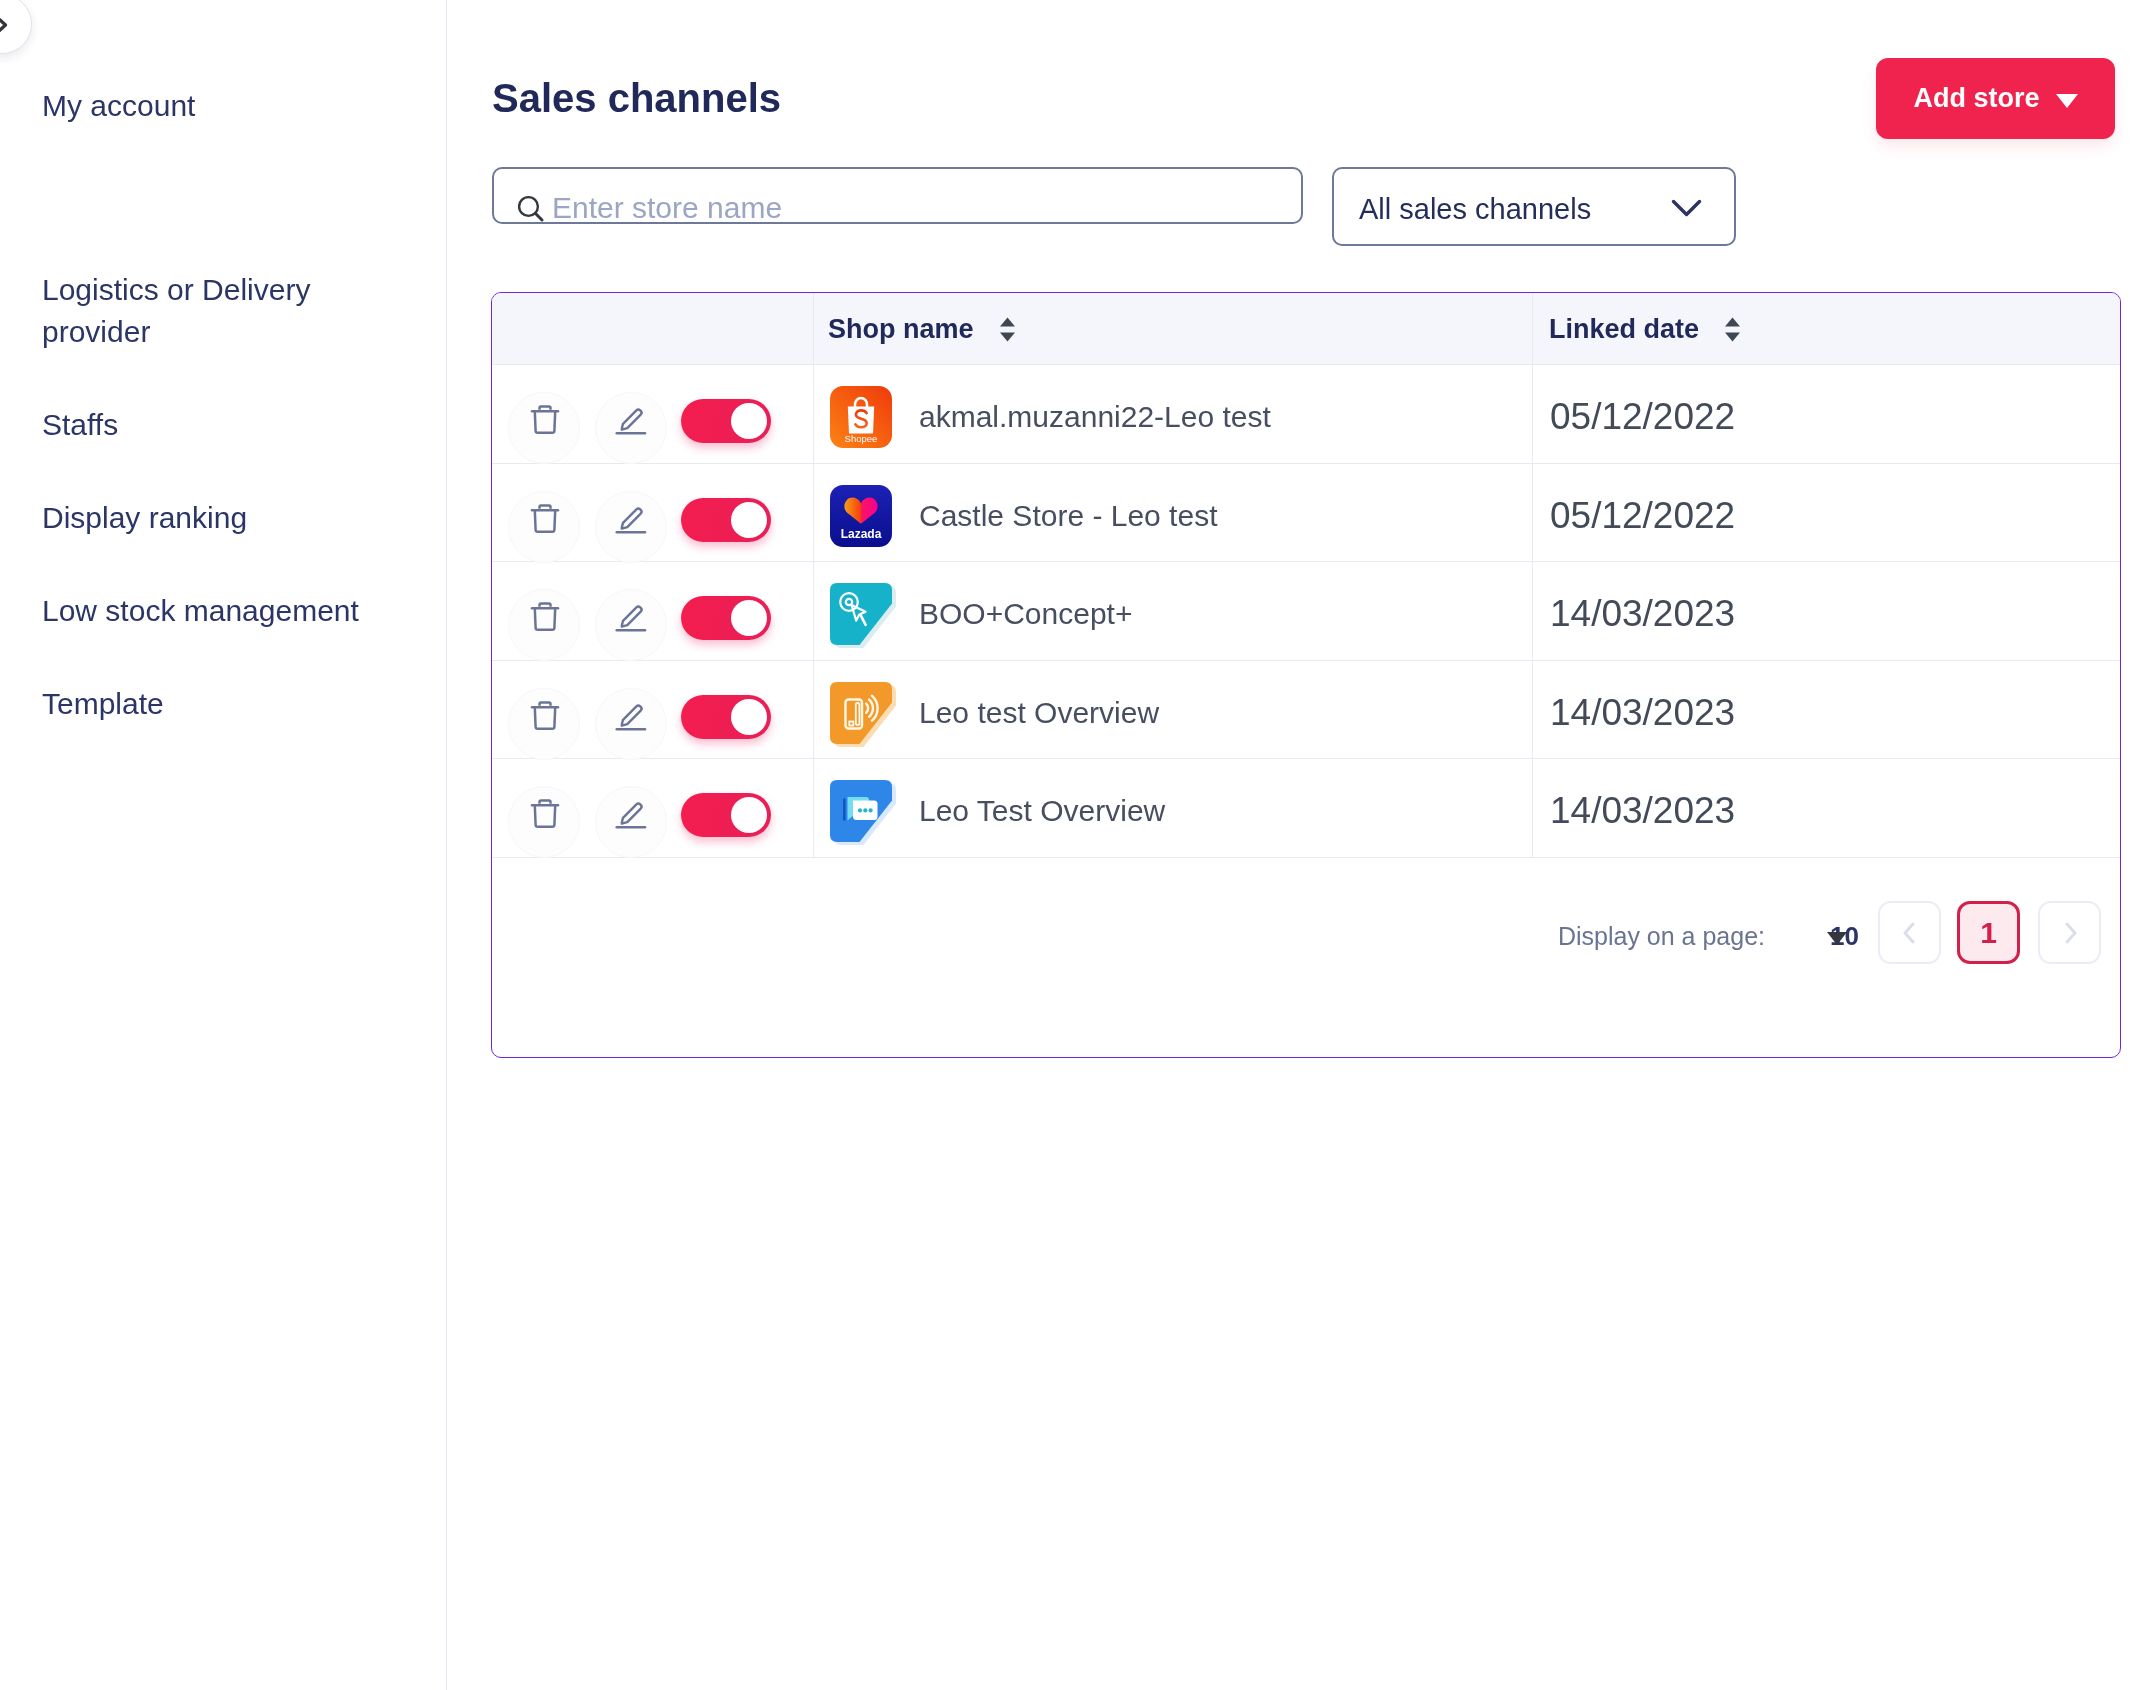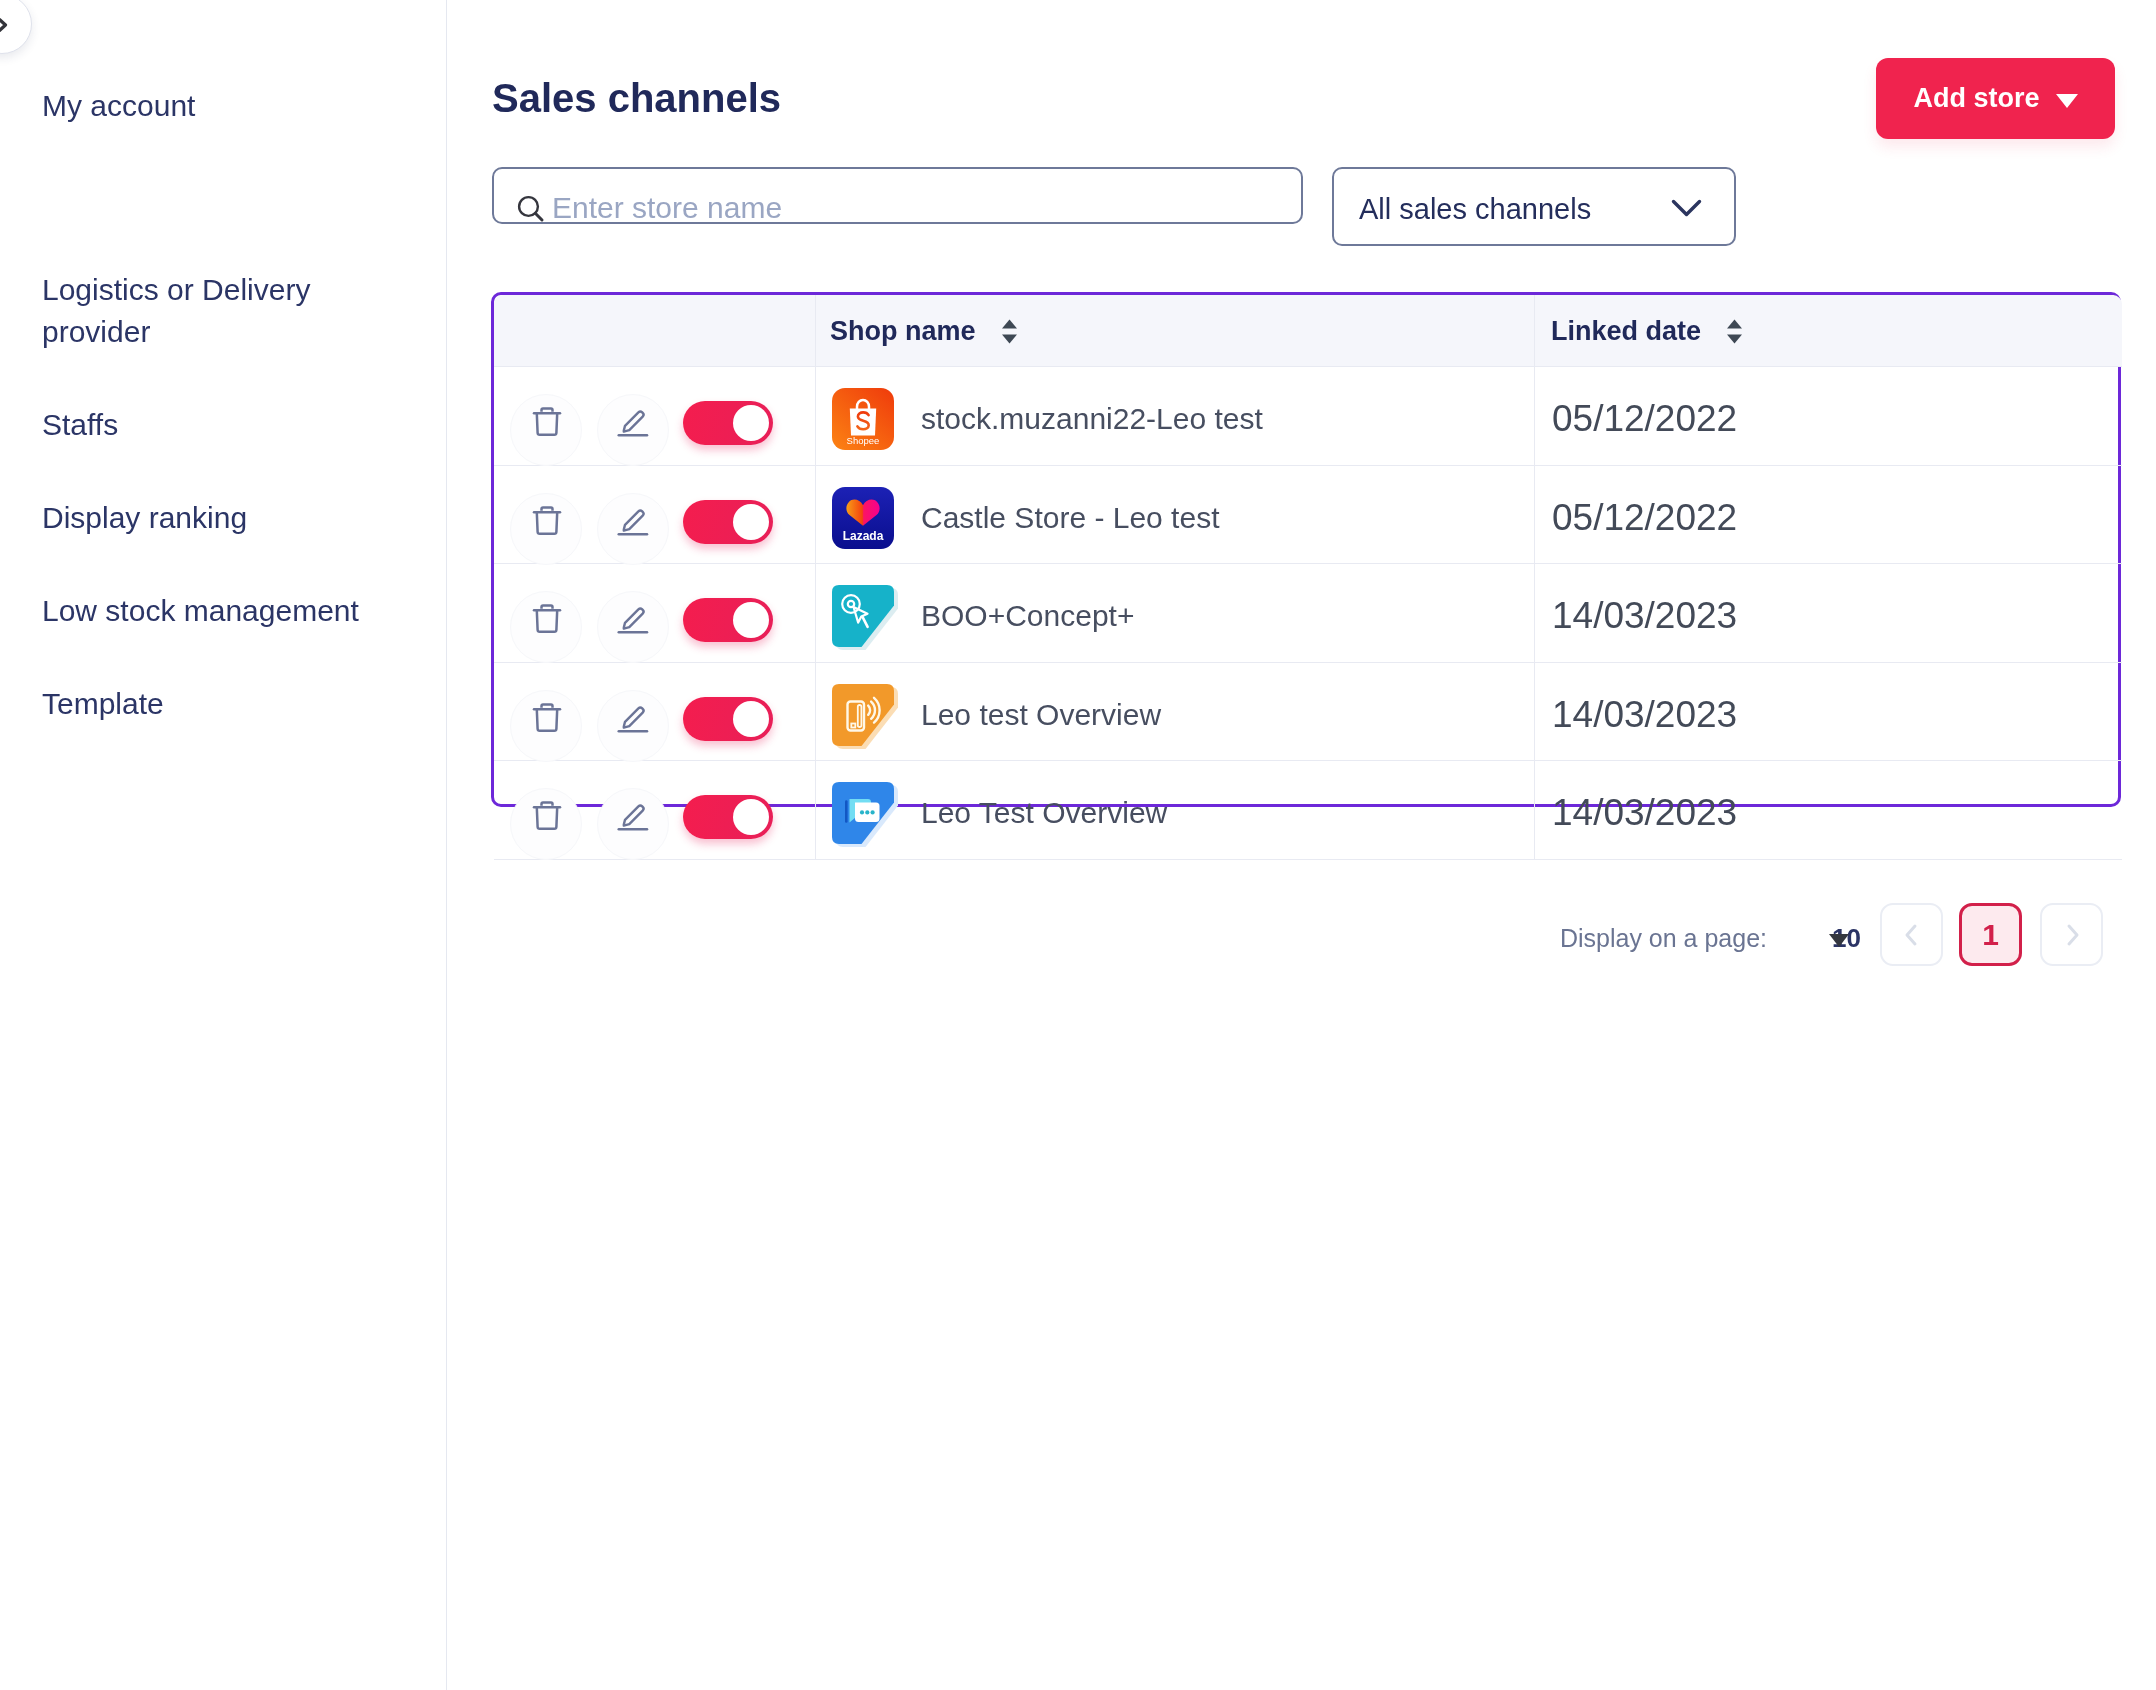--- a/index.html
+++ b/index.html
@@ -31,22 +31,22 @@
   #search { position:absolute; left:492px; top:167px; width:811px; height:57px;
     border:2px solid #6e7999; border-radius:10px; background:#fff; }
   #search .ph { position:absolute; left:58px; top:22px; font-size:30px; color:#9aa6c3; }
   #search svg { position:absolute; left:19px; top:23px; }
 
   #select { position:absolute; left:1332px; top:167px; width:404px; height:79px;
     border:2px solid #6e7999; border-radius:10px; background:#fff; }
   #select .tx { position:absolute; left:25px; top:24px; font-size:29px; color:#242e5c; }
   #select svg { position:absolute; right:31px; top:29px; }
 
-  #card { position:absolute; left:491px; top:292px; width:1630px; height:515px;
-    border:3px solid #6d28d9; border-radius:10px; background:#fff; }
+  #card { position:absolute; left:491px; top:292px; width:1630px; height:766px;
+    border:1px solid #6d28d9; border-radius:10px; background:#fff; }
   #thead { position:absolute; left:0; top:0; width:1628px; height:72px;
     background:#f5f6fb; border-bottom:1px solid #e8eaf2; border-radius:9px 9px 0 0; }
   .vline { position:absolute; top:0; width:1px; height:565px; background:#e8eaf2; z-index:3; }
   .th { position:absolute; top:0; height:72px; display:flex; align-items:center;
     font-size:27px; font-weight:bold; color:#20295a; z-index:2; }
   .row { position:absolute; left:0; width:1628px; height:98.6px;
     border-bottom:1px solid #e8eaf2; }
   .circ { position:absolute; width:72px; height:72px; border-radius:50%;
     background:#fdfdfe; border:1px solid #f6f7fa; top:27px; }
   .ic { position:absolute; }
@@ -150,21 +150,21 @@
 <stop offset="0" stop-color="#ef3b0d"></stop>
                 <stop offset="1" stop-color="#f2641a"></stop>
               </linearGradient>
             </defs>
 <rect width="62" height="62" rx="13" fill="url(#gsh)"></rect>
 <path d="M25,22 v-3.2 a6,6.9 0 0 1 12,0 V22" fill="none" stroke="#fff" stroke-width="2.5"></path>
 <path d="M17.8,20.6 h26.4 l-1.2,26.8 h-24 Z" fill="#fff"></path>
 <path d="M36.6,27.2 c-1,-1.7 -3.1,-2.8 -5.4,-2.8 c-3,0 -5.3,1.8 -5.3,4.2 c0,2.3 1.8,3.3 5.3,4.2 c3.6,0.9 5.6,2.1 5.5,4.6 c-0.1,2.3 -2.4,3.9 -5.5,3.9 c-2.5,0 -4.8,-1.1 -5.8,-2.9" fill="none" stroke="url(#gss)" stroke-width="2.6" stroke-linecap="round"></path>
 <text x="31" y="56" font-size="9.5" fill="#fff" text-anchor="middle" font-family="Liberation Sans, sans-serif">Shopee</text>
 </svg></div>
-      <div class="sname">stock.muzanni22-Leo test</div>
+      <div class="sname">akmal.muzanni22-Leo test</div>
       <div class="sdate">05/12/2022</div>
     </div>
     <div class="row" style="top:170.6px">
       <div class="circ" style="left:16px"></div>
       <div class="circ" style="left:103px"></div>
       <svg class="ic" style="left:38px;top:39px" width="30" height="31" viewBox="0 0 30 31">
 <path d="M9.5,5.8 V4 Q9.5,2.5 11,2.5 H19 Q20.5,2.5 20.5,4 V5.8" fill="none" stroke="#6b7497" stroke-width="2.5"></path>
 <line x1="2" y1="7.2" x2="28" y2="7.2" stroke="#6b7497" stroke-width="2.5" stroke-linecap="round"></line>
 <path d="M4.8,7.2 L5.6,26.7 Q5.7,28.8 7.7,28.8 H22.3 Q24.3,28.8 24.4,26.7 L25.2,7.2" fill="none" stroke="#6b7497" stroke-width="2.5"></path>
 </svg>

